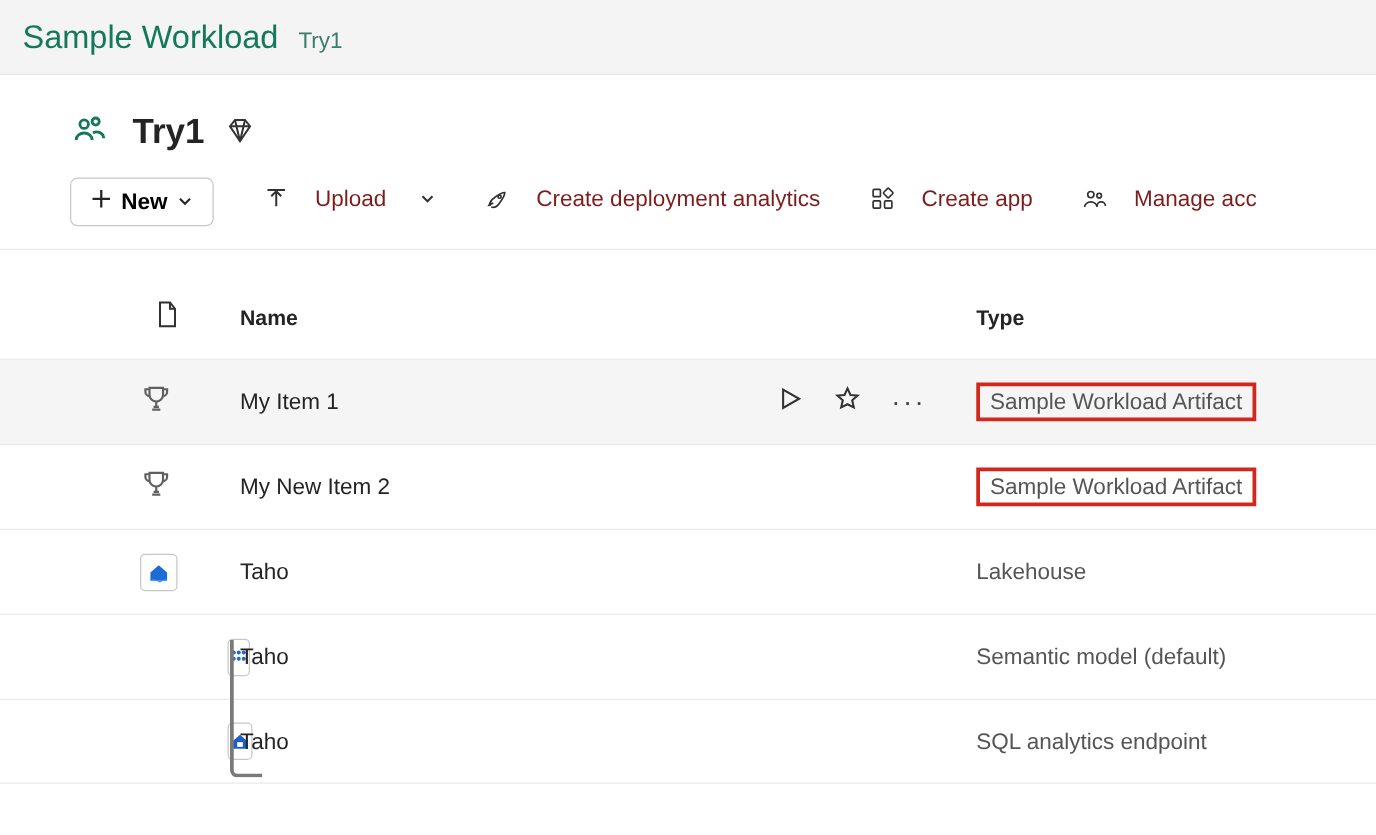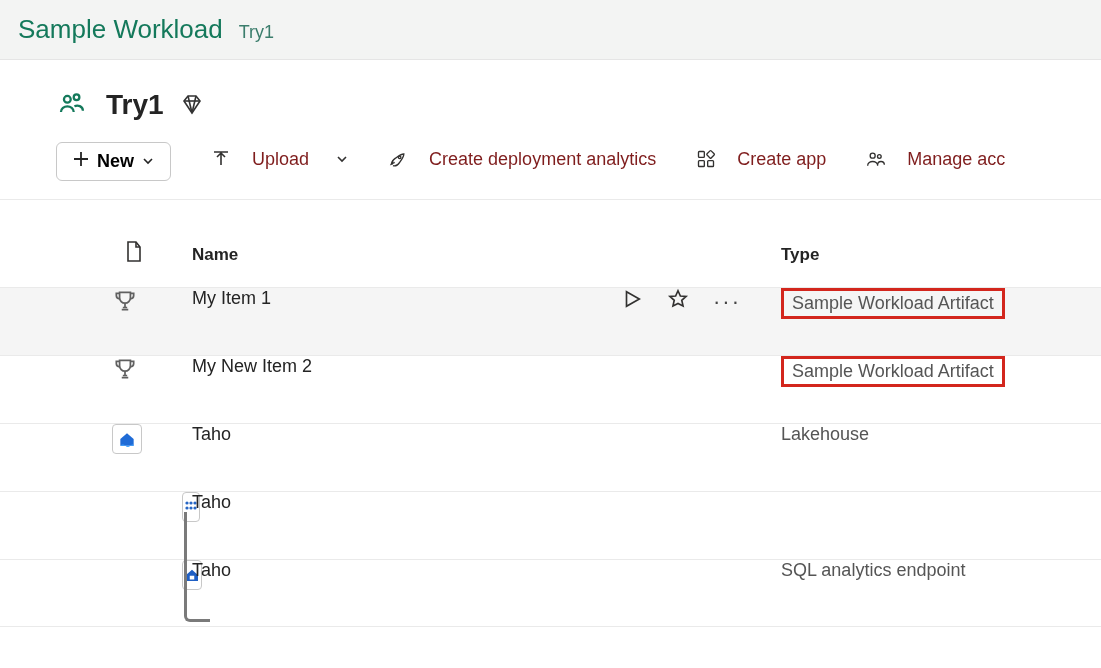--- a/index.html
+++ b/index.html
@@ -90,21 +90,21 @@
     padding: 0 0 18px 52px;
     font-weight: 600;
     font-size: 17px;
   }
   .col-icon { width: 140px; display:flex; align-items:center; padding-left:68px; }
   .col-name { flex: 1; padding-left: 0; }
   .col-type { width: 320px; }
 
   .row {
     display: flex;
-    align-items: flex-start;
+    align-items: center;
     height: 68px;
     border-top: 1px solid #eaeaea;
     padding-left: 52px;
     font-size: 18px;
     position: relative;
   }
   .row.first { background: #f5f5f5; }
   .row .row-icon {
     width: 140px;
     display: flex;
@@ -350,20 +350,23 @@
             <circle cx="12" cy="4" r="1.6"></circle>
           <circle cx="4" cy="9" r="1.6"></circle>
             <circle cx="8" cy="9" r="1.6"></circle>
             <circle cx="12" cy="9" r="1.6"></circle>
         </svg>
       </span>
     </div>
     <div class="row-name">
       <span>Taho</span>
     </div>
+    <div class="row-type">
+      <span>Semantic model (default)</span>
+    </div>
   </div>
 
   <div class="row child-row" style="border-bottom:1px solid #eaeaea;">
     <div class="tree-connector"></div>
     <div class="row-icon">
       <span class="child-icon-box">
         <svg width="18" height="18" viewBox="0 0 24 24" fill="#1f5fc4" stroke="none">
           <path d="M4 12l8-7 8 7v8H4z"></path>
           <rect x="9" y="13" width="6" height="5" fill="#fff"></rect>
         </svg>

